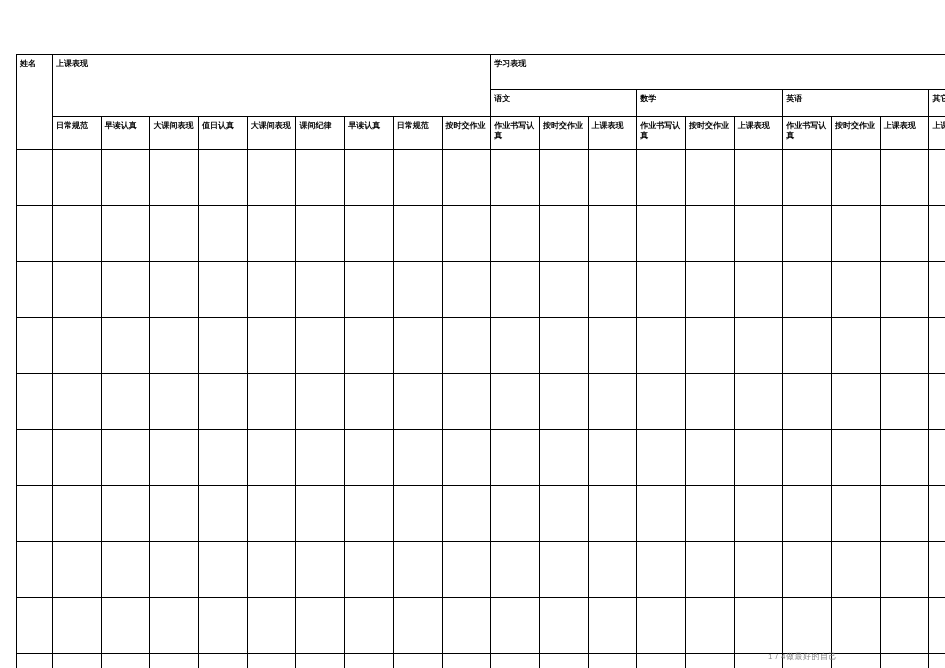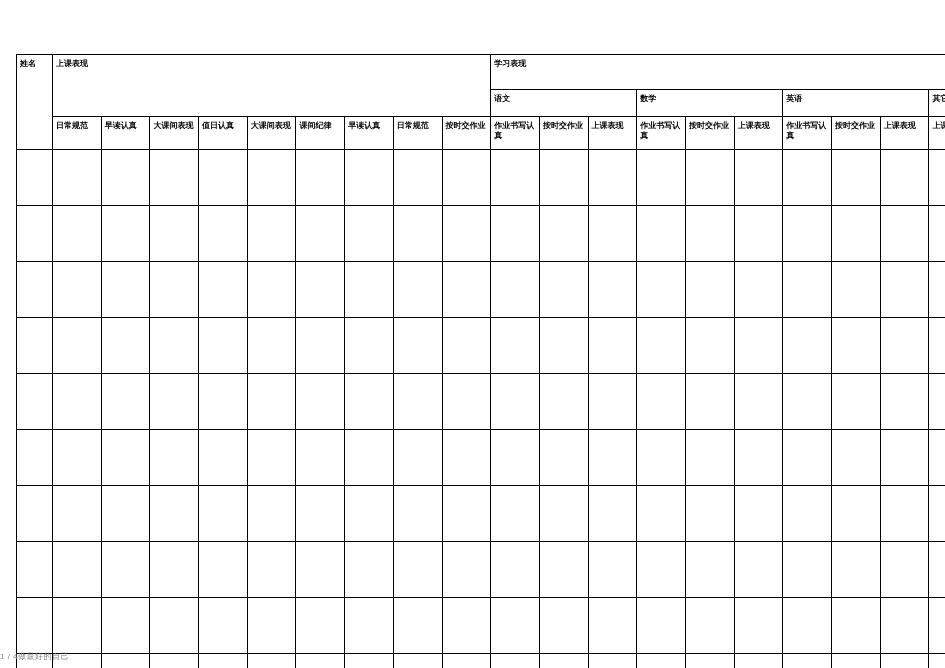--- a/index.html
+++ b/index.html
@@ -42,21 +42,21 @@
   tr.body td { height: 47px; }
   
   col.c-name { width: 36px; }
   col.c-std  { width: 48.7px; }
   
   .footer {
     position: absolute;
     bottom: 6px;
     left: 0;
     width: 837px;
-    text-align: left;
+    text-align: right;
     font-size: 8px;
     color: #888;
     letter-spacing: 0.5px;
   }
 </style>
 </head>
 <body>
 
 <div class="page">
 

